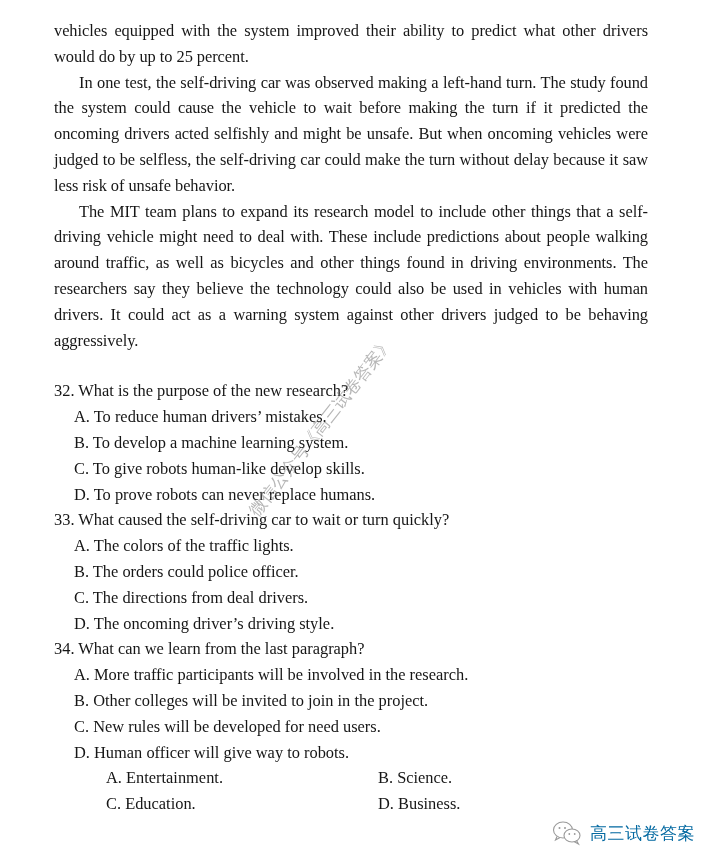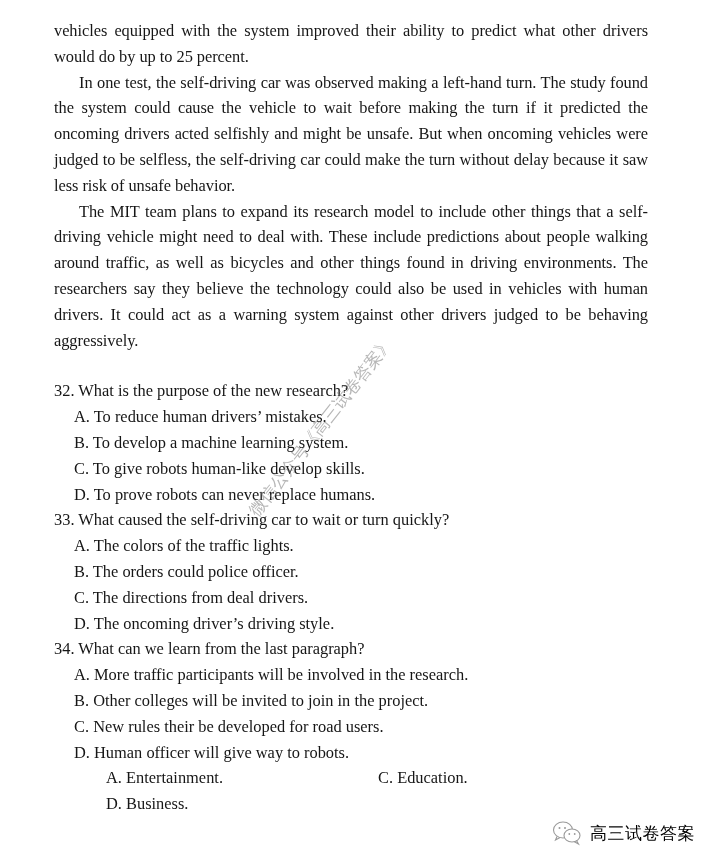--- a/index.html
+++ b/index.html
@@ -79,21 +79,21 @@
     align-items: center;
     gap: 8px;
   }
   .brand-icon {
     width: 30px;
     height: 26px;
   }
   .brand-text {
     font-family: "DejaVu Sans", sans-serif;
     font-size: 17px;
-    color: #000000;
+    color: #0369a1;
     letter-spacing: 0.5px;
   }
 </style>
 </head>
 <body>
 
 <div class="page">
 
   <div class="passage">
     <p class="para noindent">vehicles equipped with the system improved their ability to predict what other drivers would do by up to 25 percent.</p>
@@ -116,27 +116,28 @@
       <p class="option">A. The colors of the traffic lights.</p>
       <p class="option">B. The orders could police officer.</p>
       <p class="option">C. The directions from deal drivers.</p>
       <p class="option">D. The oncoming driver’s driving style.</p>
     </div>
 
     <div class="question">
       <p class="q-stem">34. What can we learn from the last paragraph?</p>
       <p class="option">A. More traffic participants will be involved in the research.</p>
       <p class="option">B. Other colleges will be invited to join in the project.</p>
-      <p class="option">C. New rules their be developed for road users.</p>
+      <p class="option">C. New rules will be developed for need users.</p>
       <p class="option">D. Human officer will give way to robots.</p>
     </div>
 
     <div class="question">
       <div class="opt-grid">
         <p class="option">A. Entertainment.</p>
+        <p class="option">B. Science.</p>
         <p class="option">C. Education.</p>
         <p class="option">D. Business.</p>
       </div>
     </div>
 
   </div>
 </div>
 
 <div class="wm-rot">微信公众号《高三试卷答案》</div>
 

